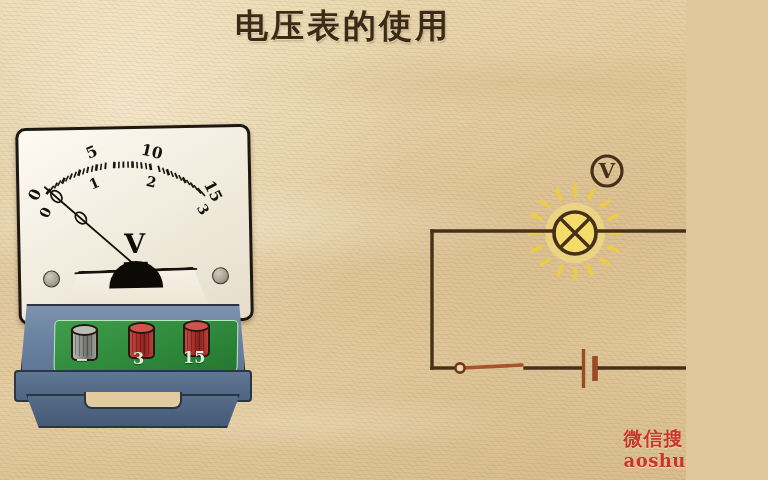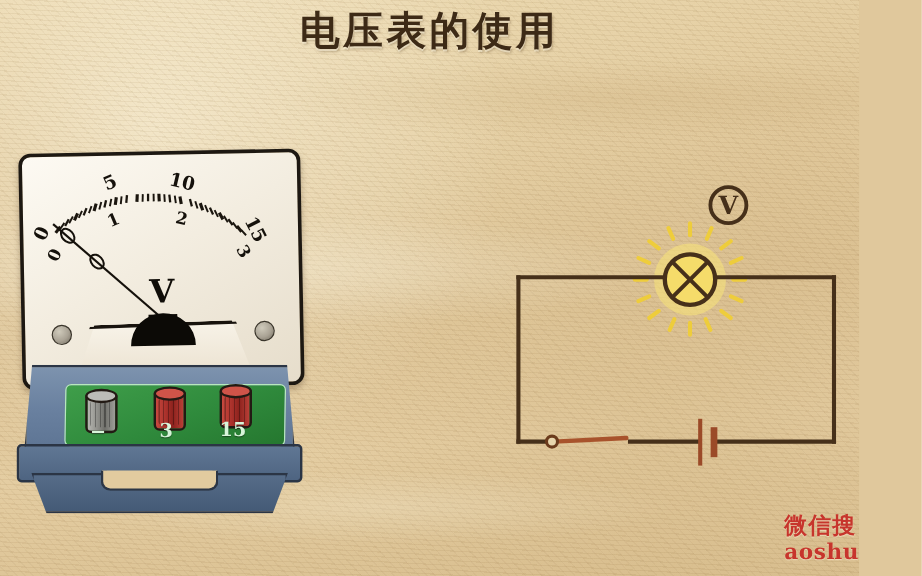--- a/index.html
+++ b/index.html
@@ -1,21 +1,21 @@
 <!DOCTYPE html>
 <html><head>
 <meta charset="utf-8">
 <style>
   html,body{margin:0;padding:0;}
   body{
     width:768px;height:480px;overflow:hidden;
     font-family:"Liberation Sans",sans-serif;
     background:#e0c89c;
   }
-  #stage{position:relative;width:686px;height:480px;overflow:hidden;padding-left:30px;}
+  #stage{position:relative;width:686px;height:480px;overflow:hidden;}
 
   
   .bg{
     position:absolute;inset:0;
     background-color:#e2cb9f;
     background-image:
       radial-gradient(circle at 18% 22%, rgba(255,250,232,.55) 0%, rgba(255,250,232,0) 42%),
       radial-gradient(circle at 78% 74%, rgba(214,186,137,.50) 0%, rgba(214,186,137,0) 46%),
       radial-gradient(circle at 50% 8%,  rgba(236,219,180,.55) 0%, rgba(236,219,180,0) 55%),
       linear-gradient(175deg,#e9d5ab 0%,#e1c99c 26%,#dcc294 52%,#e4cda2 74%,#d9bf90 100%);

